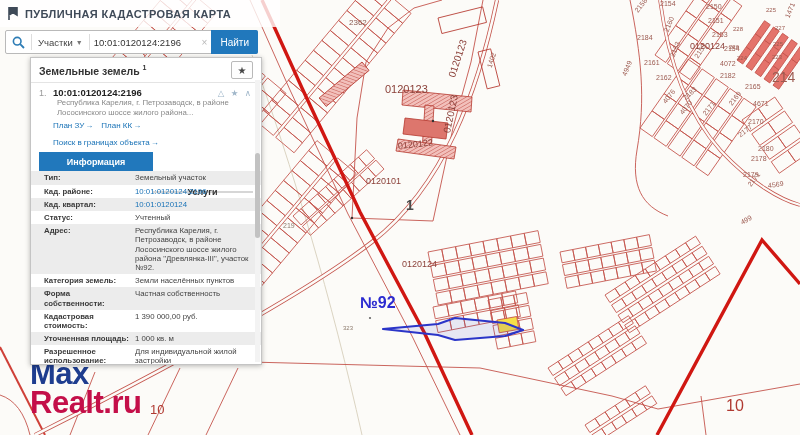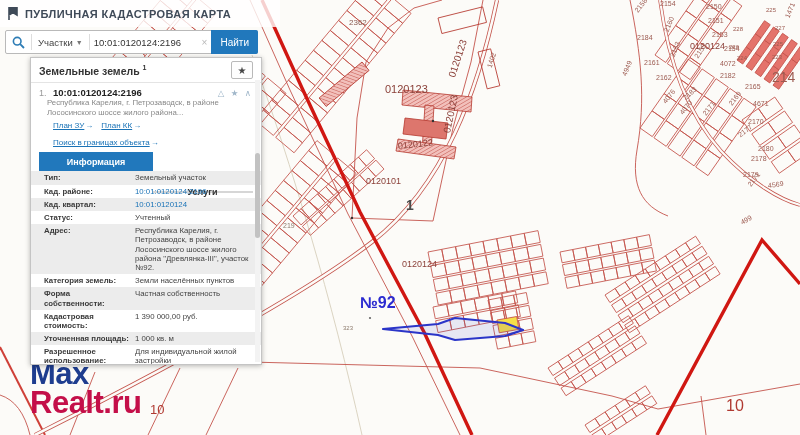--- a/index.html
+++ b/index.html
@@ -31,23 +31,23 @@
   .phead{display:flex;justify-content:space-between;align-items:center;padding:3px 8px;border-bottom:1px solid #e4e4e4;}
   .phead .ptitle{font-size:10.5px;font-weight:bold;color:#333;}
   .phead .ptitle sup{font-size:7px;}
   .starbtn{width:20px;height:16px;border:1px solid #b9b9b9;border-radius:2px;background:#fdfdfd;
     display:flex;align-items:center;justify-content:center;font-size:10px;color:#444;cursor:pointer;}
   .item{padding:4px 8px 0 8px;}
   .irow{display:flex;align-items:baseline;}
   .inum{font-size:9px;color:#999;width:14px;}
   .icad{font-size:9.5px;font-weight:bold;color:#222;flex:1;}
   .iicons{font-size:8.5px;color:#9fb6c9;letter-spacing:2px;cursor:pointer;}
-  .iaddr{margin-left:8px;font-size:7.8px;color:#888;line-height:1.25;}
+  .iaddr{margin-left:18px;font-size:7.8px;color:#888;line-height:1.25;}
   .ilinks{margin:4px 0 0 14px;font-size:8px;display:flex;gap:8px;flex-wrap:wrap;}
-  .ilinks a{color:#1a73b7;text-decoration:underline;cursor:pointer;}
+  .ilinks a{color:#1a73b7;cursor:pointer;}
   .ilinks a .la{text-decoration:none;display:inline-block;margin-left:1px;}
   .tabs{display:flex;height:19px;margin-top:5px;}
   .tab{display:flex;align-items:center;justify-content:center;font-size:9px;font-weight:bold;cursor:pointer;box-sizing:border-box;}
   .tab.active{flex:1.15;background:#2178bc;color:#fff;}
   .tab.plain{flex:1;background:#fff;color:#333;border:1px solid #d6d6d6;border-left:none;margin-top:39px;}
   .ptable{font-size:7.8px;line-height:1.18;}
   .trow{display:flex;padding-left:6px;}
   .trow.odd{background:#ececec;}
   .tlabel{width:96px;font-weight:bold;color:#3a3a3a;padding:2px 4px 2px 7px;box-sizing:border-box;}
   .tvalue{flex:1;color:#444;padding:2px 8px 2px 2px;}

